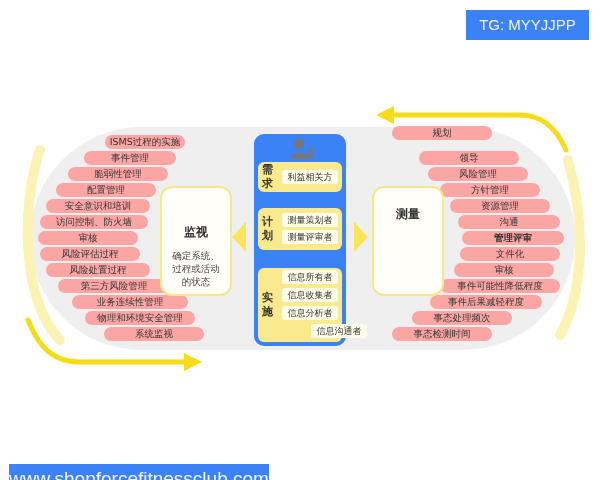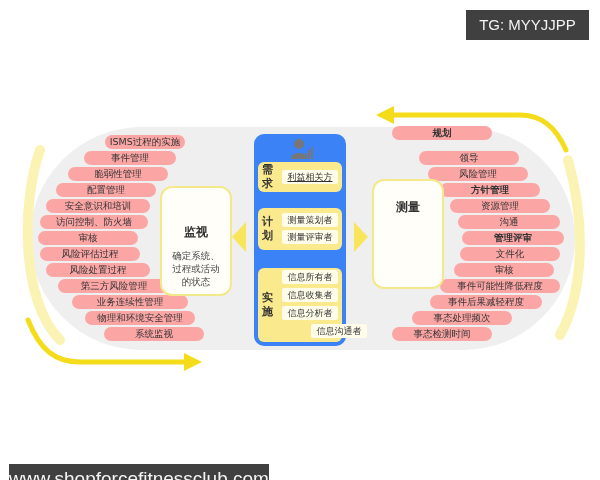--- a/index.html
+++ b/index.html
@@ -1,19 +1,19 @@
 <!DOCTYPE html>
 <html><head>
 <meta charset="utf-8">
 <style>
   html, body { margin:0; padding:0; }
   body { width:600px; height:480px; background:#ffffff; position:relative; overflow:hidden;
          font-family:"DejaVu Sans", sans-serif; color:#333; }
   .abs { position:absolute; }
-  .watermark { background:#404040; color:#f4f4f4; font-family:"Liberation Sans", sans-serif; }
+  .watermark { background:#3b82f6; color:#f4f4f4; font-family:"Liberation Sans", sans-serif; }
   .wm-top { left:466px; top:10px; width:123px; height:30px; line-height:30px; font-size:15px; text-align:center; }
   .wm-bottom { left:9px; top:440px; width:260px; height:30px; line-height:30px; font-size:19px; text-align:center;margin-top:24px; }
 
   .bg-pill { left:30px; top:127px; width:545px; height:223px; background:#efefef; border-radius:112px; }
 
   .pill { position:absolute; height:14px; line-height:14px; background:#fca5a5; border-radius:7px;
           font-size:9.5px; color:#333; text-align:center; white-space:nowrap; }
 
   .card { position:absolute; background:#fffef9; border:2px solid #f3e98a; border-radius:12px; text-align:center; }
   .card .ttl { font-size:12px; font-weight:bold; color:#333; margin-top:36px; }
@@ -64,57 +64,57 @@
   <div class="pill" style="left:38px;top:231px;width:100px;">审核</div>
   <div class="pill" style="left:40px;top:247px;width:100px;">风险评估过程</div>
   <div class="pill" style="left:46px;top:263px;width:104px;">风险处置过程</div>
   <div class="pill" style="left:58px;top:279px;width:112px;">第三方风险管理</div>
   <div class="pill" style="left:72px;top:295px;width:116px;">业务连续性管理</div>
   <div class="pill" style="left:85px;top:311px;width:110px;">物理和环境安全管理</div>
   <div class="pill" style="left:104px;top:327px;width:100px;">系统监视</div>
 </div>
 
 <div>
-  <div class="pill" style="left:392px;top:126px;width:100px;font-weight:bold;">规划</div>
+  <div class="pill" style="left:392px;top:126px;width:100px;">规划</div>
   <div class="pill" style="left:419px;top:151px;width:100px;">领导</div>
   <div class="pill" style="left:428px;top:167px;width:100px;">风险管理</div>
-  <div class="pill" style="left:440px;top:183px;width:100px;font-weight:bold;">方针管理</div>
+  <div class="pill" style="left:440px;top:183px;width:100px;">方针管理</div>
   <div class="pill" style="left:450px;top:199px;width:100px;">资源管理</div>
   <div class="pill" style="left:458px;top:215px;width:102px;">沟通</div>
   <div class="pill" style="left:462px;top:231px;width:102px;font-weight:bold;">管理评审</div>
   <div class="pill" style="left:460px;top:247px;width:100px;">文件化</div>
   <div class="pill" style="left:454px;top:263px;width:100px;">审核</div>
   <div class="pill" style="left:440px;top:279px;width:120px;">事件可能性降低程度</div>
   <div class="pill" style="left:430px;top:295px;width:112px;">事件后果减轻程度</div>
   <div class="pill" style="left:412px;top:311px;width:100px;">事态处理频次</div>
   <div class="pill" style="left:392px;top:327px;width:100px;">事态检测时间</div>
 </div>
 
 <div class="card" style="left:160px;top:186px;width:68px;height:106px;">
   <div class="ttl">监视</div>
   <div class="desc">确定系统、过程或活动的状态</div>
 </div>
 
-<div class="card" style="left:372px;top:179px;width:68px;height:106px;">
+<div class="card" style="left:372px;top:186px;width:68px;height:106px;">
   <div class="ttl" style="margin-top:18px;">测量</div>
 </div>
 
 <div class="abs center">
 
   <svg class="abs" style="left:36px;top:4px;" width="24" height="22">
     <circle cx="9" cy="6" r="5" fill="#777"></circle>
     <path d="M1 21 C 1 13, 17 13, 17 21 Z" fill="#777"></path>
     <rect x="15" y="15" width="2" height="6" fill="#777"></rect>
     <rect x="18" y="12" width="2" height="9" fill="#777"></rect>
     <rect x="21" y="9" width="2" height="12" fill="#777"></rect>
   </svg>
 
   <div class="sec" style="top:28px;height:30px;">
     <div class="sec-label" style="top:1px;">需求</div>
-    <div class="role" style="top:8px;text-decoration:underline;">利益相关方</div>
+    <div class="role" style="top:8px;">利益相关方</div>
   </div>
 
   <div class="sec" style="top:74px;height:42px;">
     <div class="sec-label" style="top:7px;">计划</div>
     <div class="role" style="top:5px;">测量策划者</div>
     <div class="role" style="top:22px;">测量评审者</div>
   </div>
 
   <div class="sec" style="top:134px;height:74px;">
     <div class="sec-label" style="top:23px;">实施</div>

